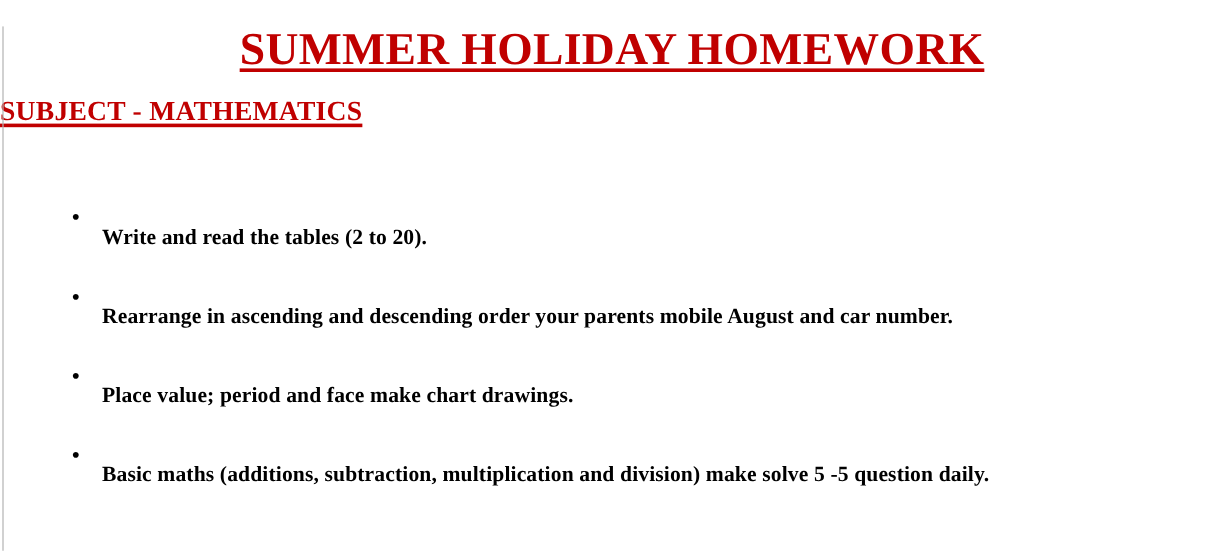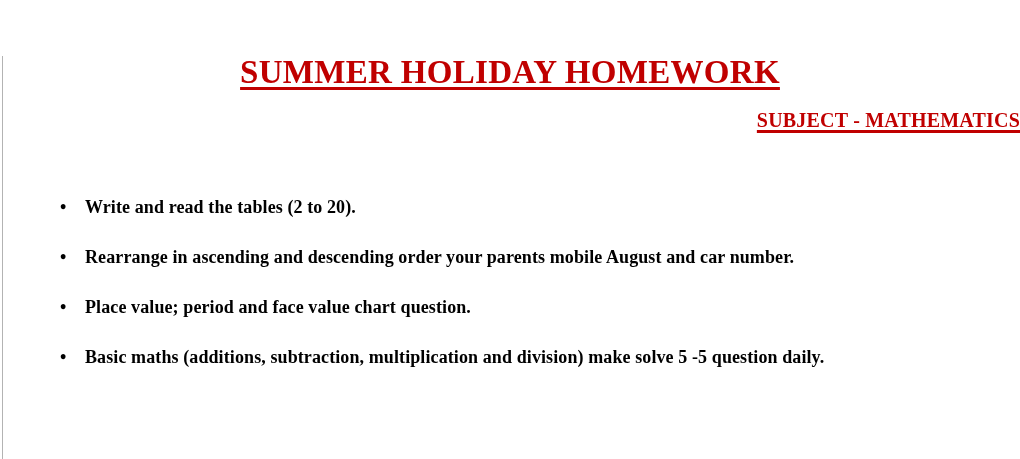--- a/index.html
+++ b/index.html
@@ -22,35 +22,35 @@
   }
   .page-edge-line {
     position: absolute;
     left: 2px;
     top: 0;
     width: 1px;
     height: 459px;
     background: #b3b3b3;
   }
   .doc-title {
-    margin-top: 56px;
+    margin-top: 22px;
     text-align: center;
-    font-size: 33px;
+    font-size: 38px;
     font-weight: bold;
     line-height: 1;
     color: var(--title-color);
     text-decoration: underline;
     text-decoration-thickness: 3px;
     text-underline-offset: 4px;
     letter-spacing: 0.3px;
   }
   .doc-subtitle {
     margin-top: 21px;
-    text-align: right;
-    font-size: 20px;
+    text-align: left;
+    font-size: 23px;
     font-weight: bold;
     line-height: 1;
     color: var(--title-color);
     text-decoration: underline;
     text-decoration-thickness: 2.5px;
     text-underline-offset: 3px;
     letter-spacing: 0.2px;
   }
   .homework-list {
     margin-top: 68px;
@@ -67,20 +67,21 @@
     line-height: 1;
   }
   .bullet {
     flex: 0 0 25px;
     font-size: 18px;
     line-height: 1;
   }
   .item-text {
     flex: 1 1 auto;
     letter-spacing: 0.1px;
+    margin-top: 16px;
   }
 </style>
 </head>
 <body>
 
 <div class="page">
   <div class="page-edge-line"></div>
 
   <h1 class="doc-title">SUMMER HOLIDAY HOMEWORK</h1>
 
@@ -90,20 +91,20 @@
     <div class="list-item">
       <span class="bullet">•</span>
       <span class="item-text">Write and read the tables (2 to 20).</span>
     </div>
     <div class="list-item">
       <span class="bullet">•</span>
       <span class="item-text">Rearrange in ascending and descending order your parents mobile August and car number.</span>
     </div>
     <div class="list-item">
       <span class="bullet">•</span>
-      <span class="item-text">Place value; period and face value chart question.</span>
+      <span class="item-text">Place value; period and face make chart drawings.</span>
     </div>
     <div class="list-item">
       <span class="bullet">•</span>
       <span class="item-text">Basic maths (additions, subtraction, multiplication and division) make solve 5 -5 question daily.</span>
     </div>
   </div>
 </div>
 
 </body></html>

